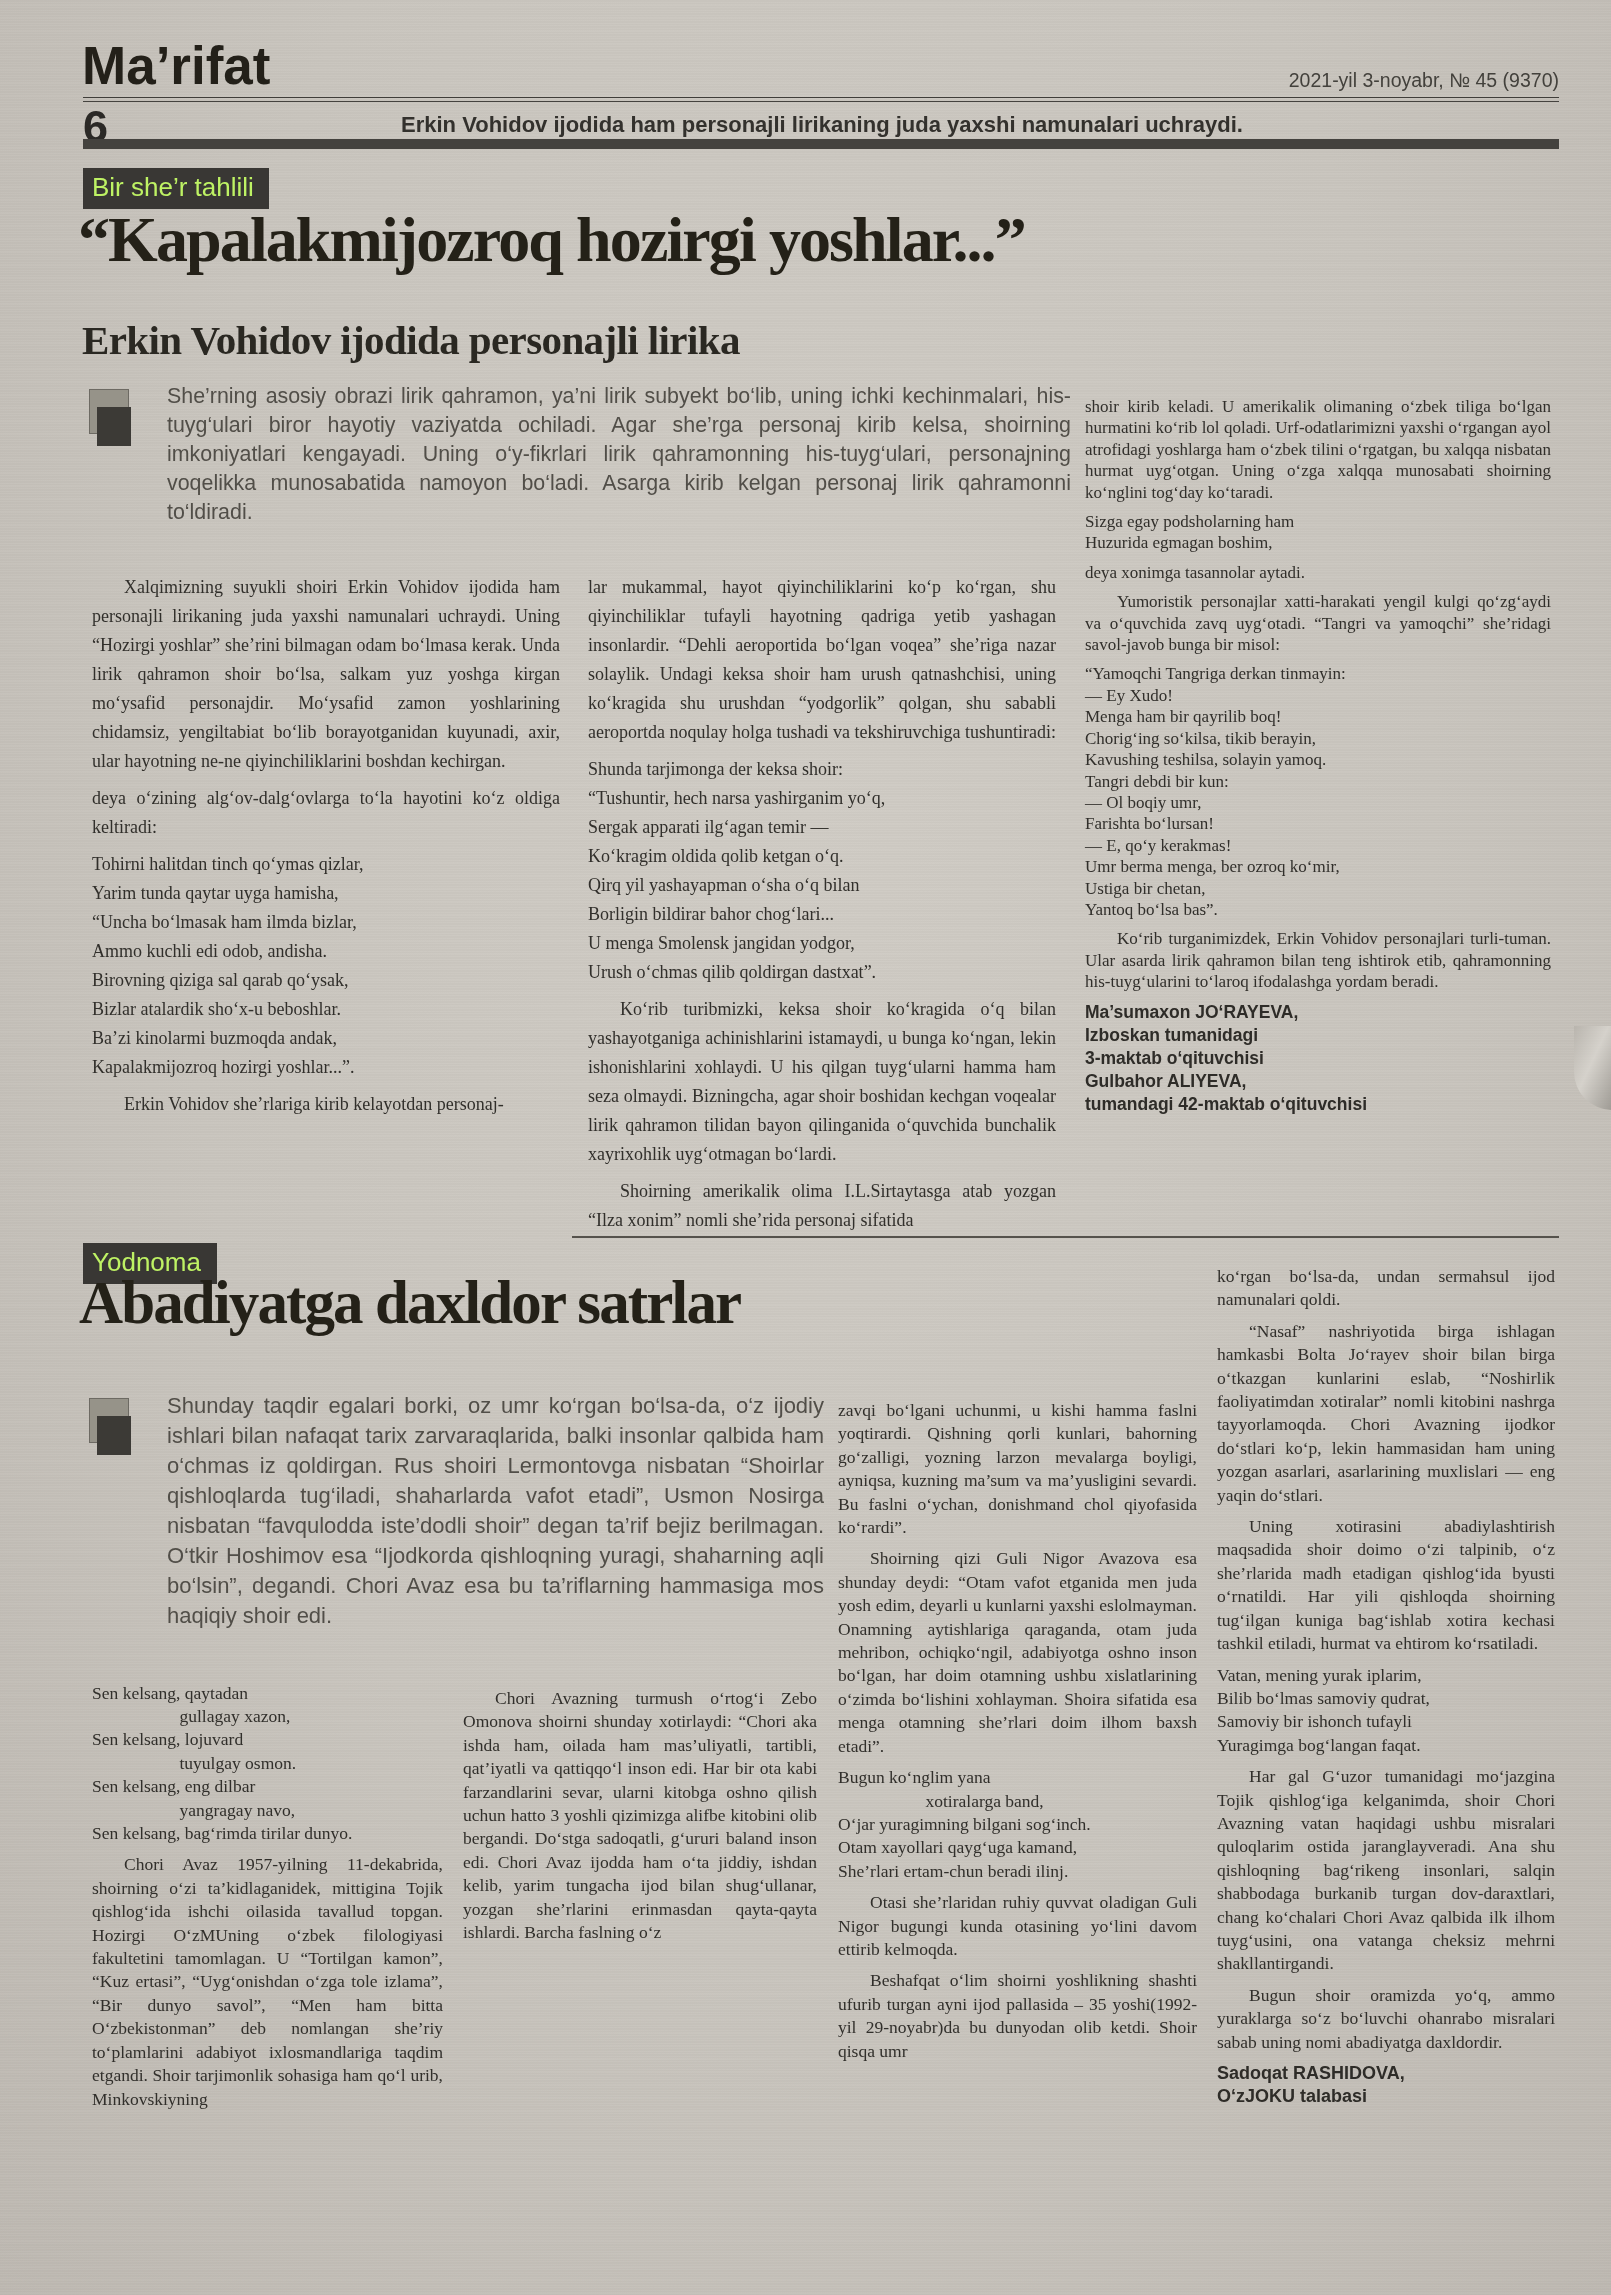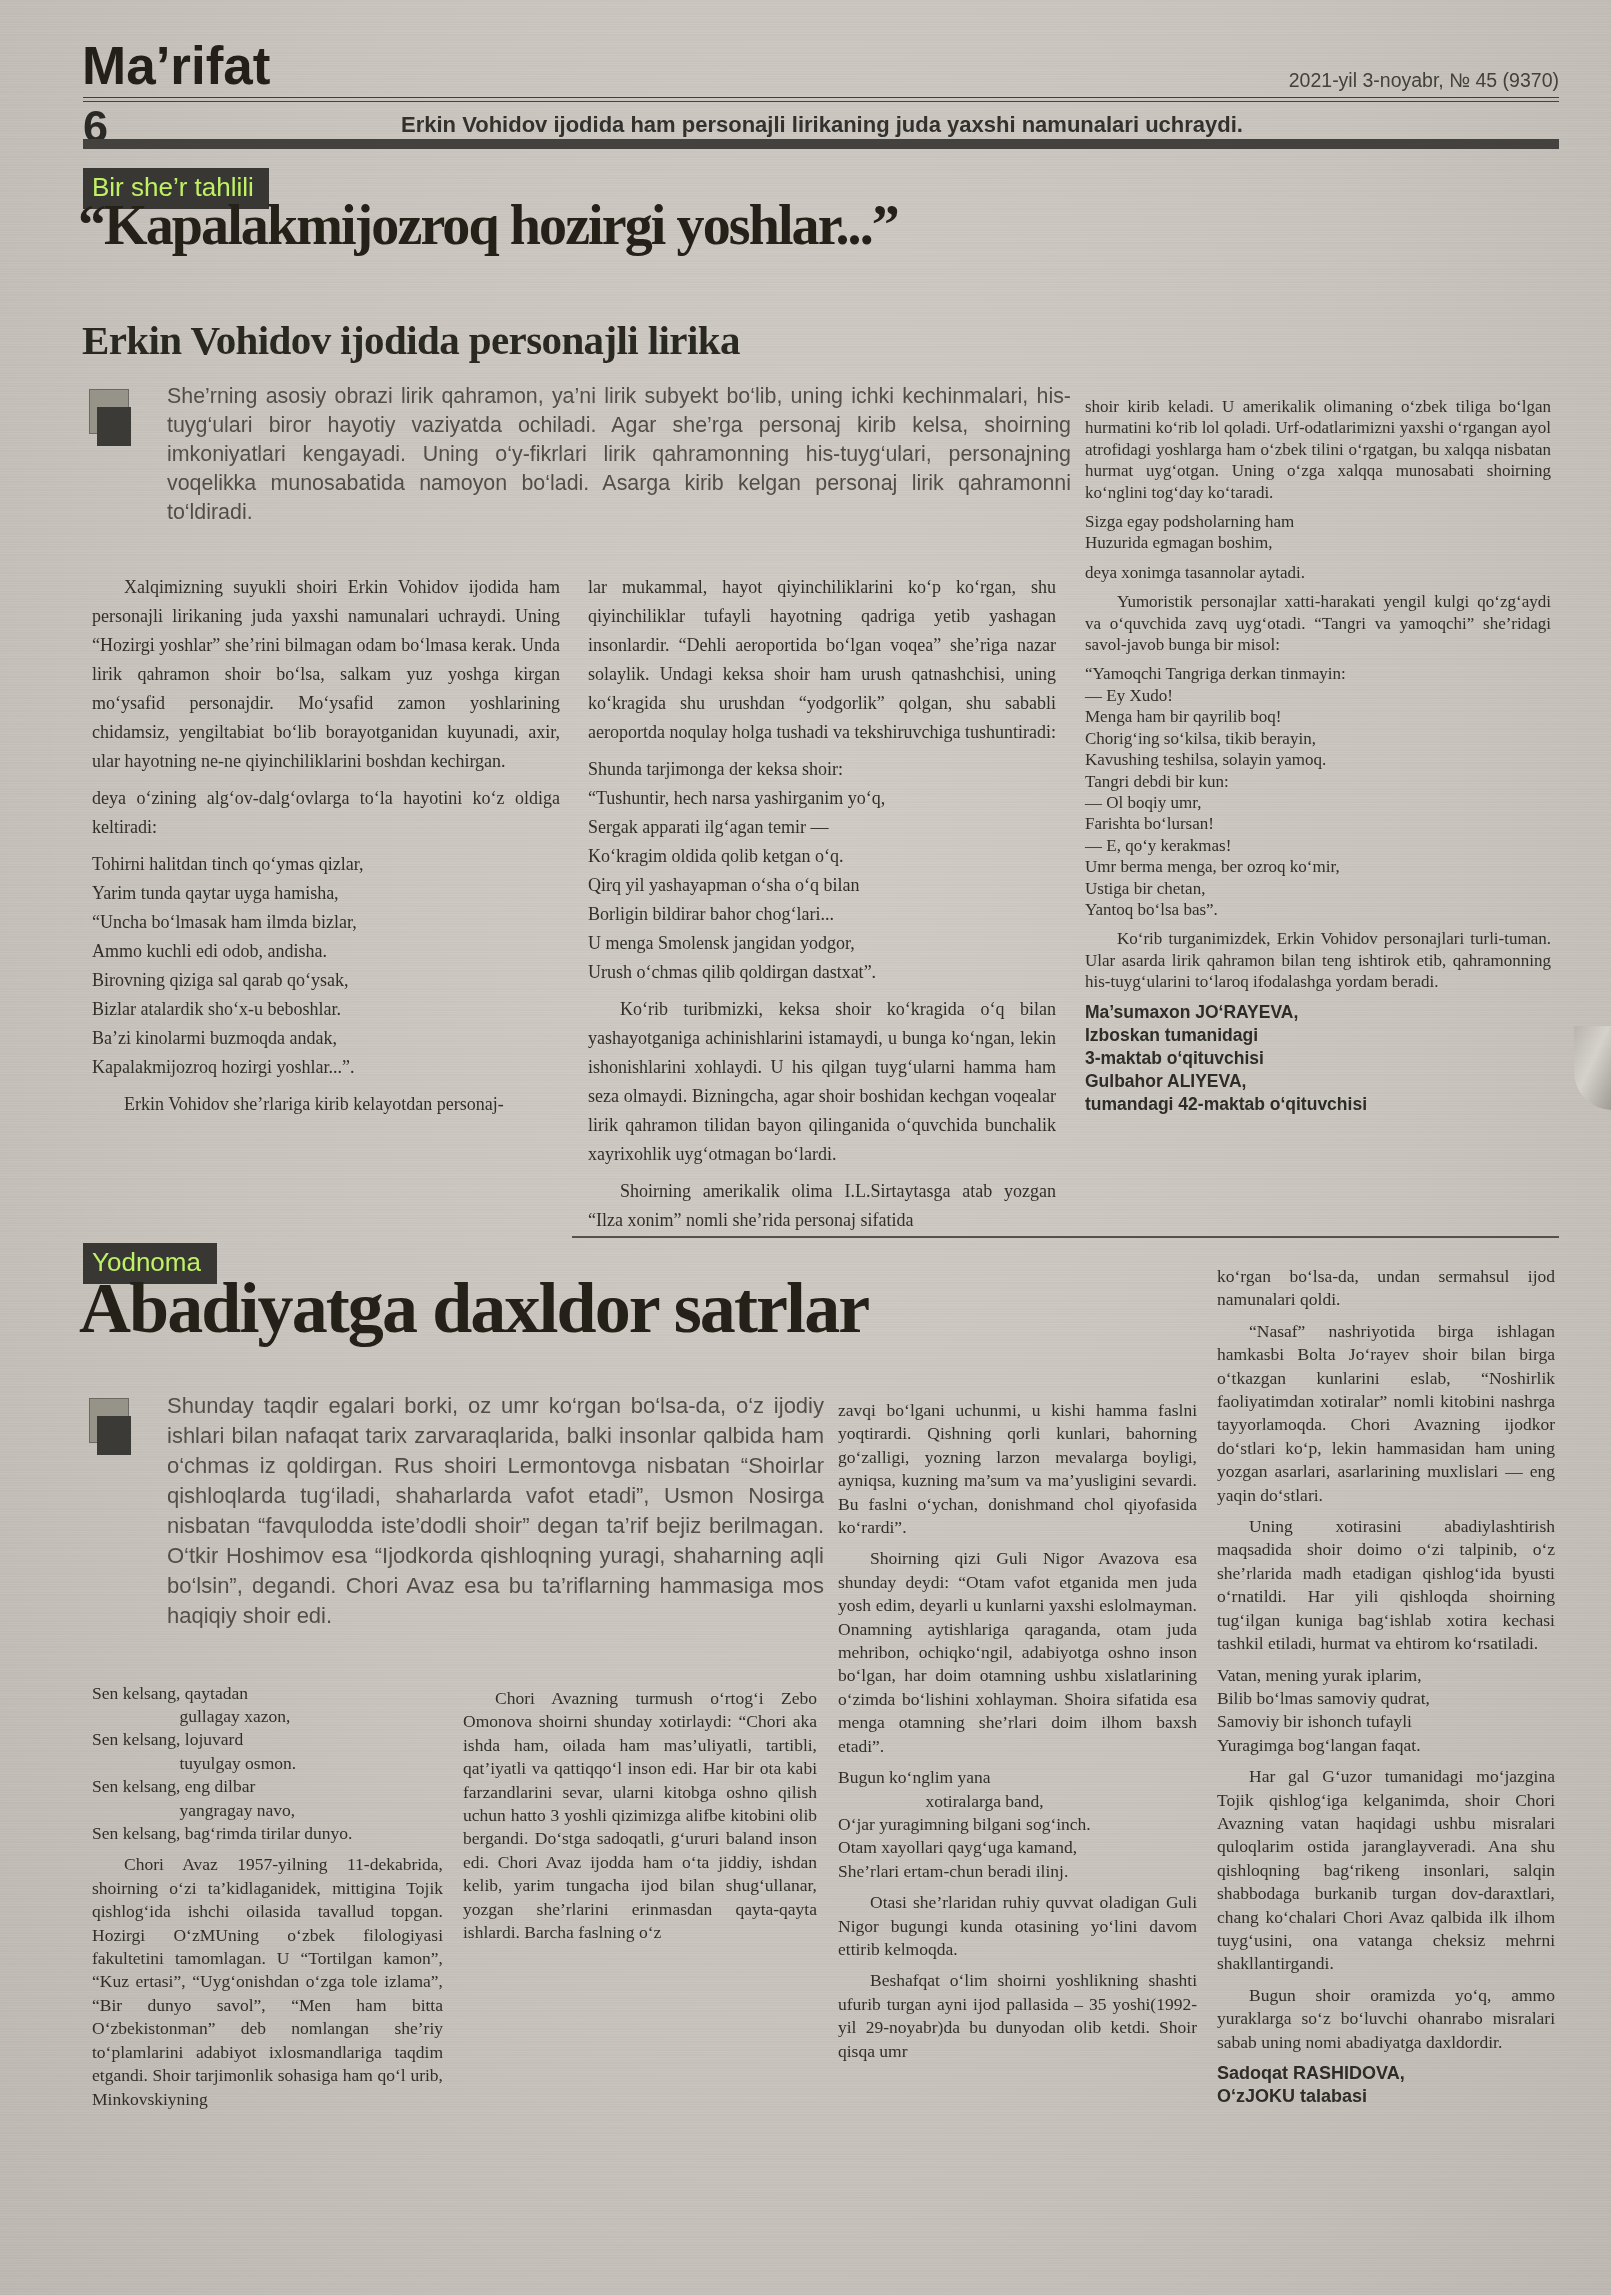--- a/index.html
+++ b/index.html
@@ -58,21 +58,21 @@
 <div class="page">
 
   <div class="abs masthead">Ma’rifat</div>
   <div class="abs issue-info">2021-yil 3-noyabr, № 45 (9370)</div>
   <div class="abs double-rule"></div>
   <div class="abs page-number">6</div>
   <div class="abs strapline">Erkin Vohidov ijodida ham personajli lirikaning juda yaxshi namunalari uchraydi.</div>
   <div class="abs thick-bar"></div>
 
   <div class="abs kicker" style="left:83px;top:168px;">Bir she’r tahlili</div>
-  <div class="abs headline" style="left:78px;top:197px;width:1484px;font-size:56px;">“Kapalakmijozroq hozirgi yoshlar...”</div>
+  <div class="abs headline" style="left:78px;top:207px;width:1484px;font-size:64px;">“Kapalakmijozroq hozirgi yoshlar...”</div>
   <div class="abs subhead" style="left:82px;top:316px;width:987px;font-size:41px;">Erkin Vohidov ijodida personajli lirika</div>
 
   <div class="abs lead" style="left:84px;top:382px;width:987px;font-size:21.4px;line-height:29px;">
     <span class="lead-icon">
         <span class="sq-light"></span>
         <span class="sq-dark"></span>
       </span>
     <span class="lead-text">She’rning asosiy obrazi lirik qahramon, ya’ni lirik subyekt bo‘lib, uning ichki kechinmalari, his-tuyg‘ulari biror hayotiy vaziyatda ochiladi. Agar she’rga personaj kirib kelsa,  shoirning imkoniyatlari kengayadi. Uning o‘y-fikrlari lirik qahramonning his-tuyg‘ulari, personajning  voqelikka munosabatida namoyon bo‘ladi. Asarga kirib kelgan personaj lirik qahramonni to‘ldiradi.</span>
   </div>
 
@@ -126,21 +126,21 @@
     <p class="credits">Ma’sumaxon JO‘RAYEVA,
 Izboskan tumanidagi
 3-maktab o‘qituvchisi
 Gulbahor ALIYEVA,
 tumandagi 42-maktab o‘qituvchisi</p>
   </div>
 
   <div class="abs divider" style="left:572px;top:1236px;width:987px;"></div>
 
   <div class="abs kicker" style="left:83px;top:1243px;">Yodnoma</div>
-  <div class="abs headline" style="left:79px;top:1272px;width:1130px;font-size:72px;">Abadiyatga daxldor satrlar</div>
+  <div class="abs headline" style="left:79px;top:1272px;width:1130px;font-size:61px;">Abadiyatga daxldor satrlar</div>
 
   <div class="abs lead" style="left:84px;top:1391px;width:740px;font-size:22px;line-height:30px;">
     <span class="lead-icon">
         <span class="sq-light"></span>
         <span class="sq-dark"></span>
       </span>
     <span class="lead-text">Shunday taqdir egalari borki, oz umr ko‘rgan bo‘lsa-da, o‘z ijodiy ishlari bilan nafaqat tarix zarvaraqlarida, balki insonlar qalbida ham o‘chmas iz qoldirgan. Rus shoiri Lermontovga nisbatan “Shoirlar qishloqlarda tug‘iladi, shaharlarda vafot etadi”, Usmon Nosirga nisbatan “favqulodda iste’dodli shoir” degan ta’rif bejiz berilmagan. O‘tkir Hoshimov esa “Ijodkorda qishloqning yuragi, shaharning aqli bo‘lsin”, degandi. Chori Avaz esa bu ta’riflarning hammasiga mos haqiqiy  shoir edi.</span>
   </div>
 
   <div class="abs body-col a2-col" style="left:84px;top:1679px;width:367px;">

